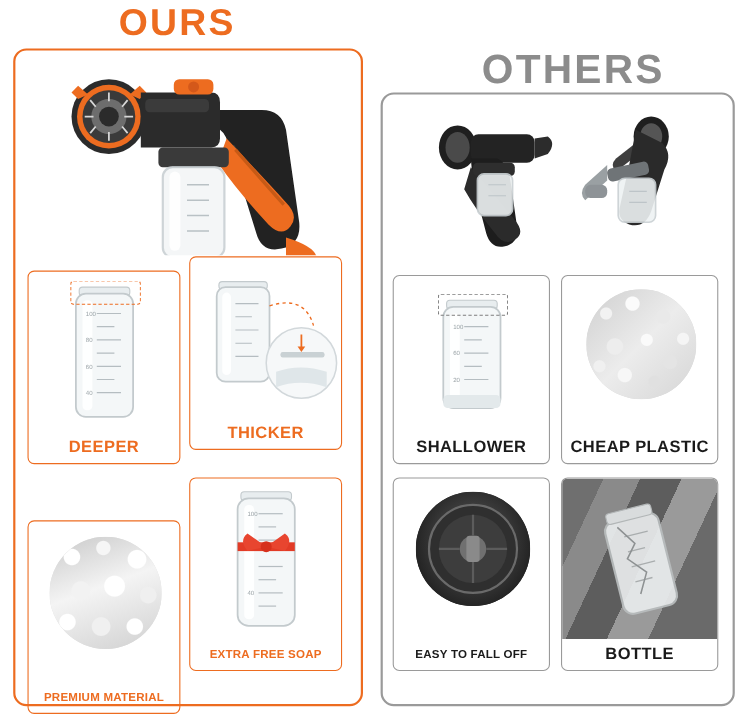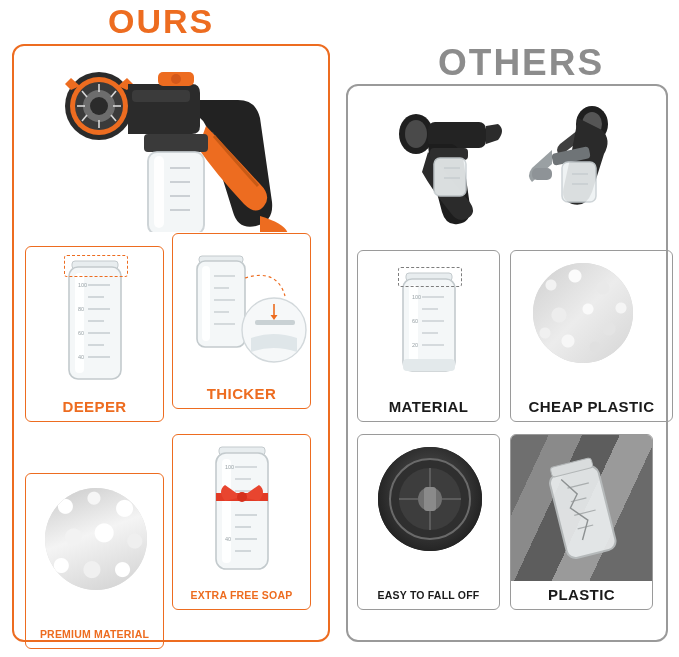--- a/index.html
+++ b/index.html
@@ -95,21 +95,21 @@
   .card-label.small { font-size: 10.5px; letter-spacing: 0.2px; }
 
   
   #card-deeper   { left: 25px;  top: 246px; width: 139px; height: 176px; }
   #card-thicker  { left: 172px; top: 233px; width: 139px; height: 176px; }
   #card-premium  { left: 25px;  top: 434px; width: 139px; height: 176px; margin-top: 39px; }
   #card-bottle   { left: 172px; top: 434px; width: 139px; height: 176px; }
 
   
   #card-shallower { left: 357px; top: 250px; width: 143px; height: 172px; }
-  #card-cheap     { left: 510px; top: 250px; width: 163px; height: 172px; }
+  #card-cheap     { left: 510px; top: 250px; width: 143px; height: 172px; }
   #card-falloff   { left: 357px; top: 434px; width: 143px; height: 176px; }
   #card-fragile   { left: 510px; top: 434px; width: 143px; height: 176px; }
 
   
   .stage { position: absolute; inset: 0; }
 
   
   .circle-photo {
     position: absolute;
     border-radius: 50%;
@@ -372,21 +372,21 @@
       </g>
       <g fill="#9aa3a7" font-size="5.5" font-family="Liberation Sans, sans-serif">
         <text x="54" y="48">100</text>
           <text x="54" y="72">60</text>
           <text x="54" y="96">20</text>
       </g>
       <rect x="45" y="108" width="52" height="12" rx="4" fill="#e3e9eb"></rect>
     </svg>
     <div class="dashed-box grey" style="left:40px; top:16px; width:62px; height:18px;"></div>
   </div>
-  <div class="card-label">MATERIAL</div>
+  <div class="card-label">SHALLOWER</div>
 </div>
 
 <div class="card others" id="card-cheap">
   <div class="card-media">
     <div class="circle-photo" style="left:22px; top:12px; width:100px; height:100px;">
       <div class="tex-pellets"></div>
     </div>
   </div>
   <div class="card-label">CHEAP PLASTIC</div>
 </div>
@@ -424,14 +424,14 @@
             <line x1="62" y1="50" x2="84" y2="50"></line>
               <line x1="62" y1="64" x2="78" y2="64"></line>
             <line x1="62" y1="78" x2="84" y2="78"></line>
               <line x1="62" y1="92" x2="78" y2="92"></line>
           </g>
           <path d="M58 40 L70 58 L60 70 L74 86 L64 104" stroke="#8d9192" stroke-width="1.4" fill="none"></path>
         </g>
       </svg>
     </div>
   </div>
-  <div class="card-label">PLASTIC</div>
+  <div class="card-label">BOTTLE</div>
 </div>
 
 </body></html>

